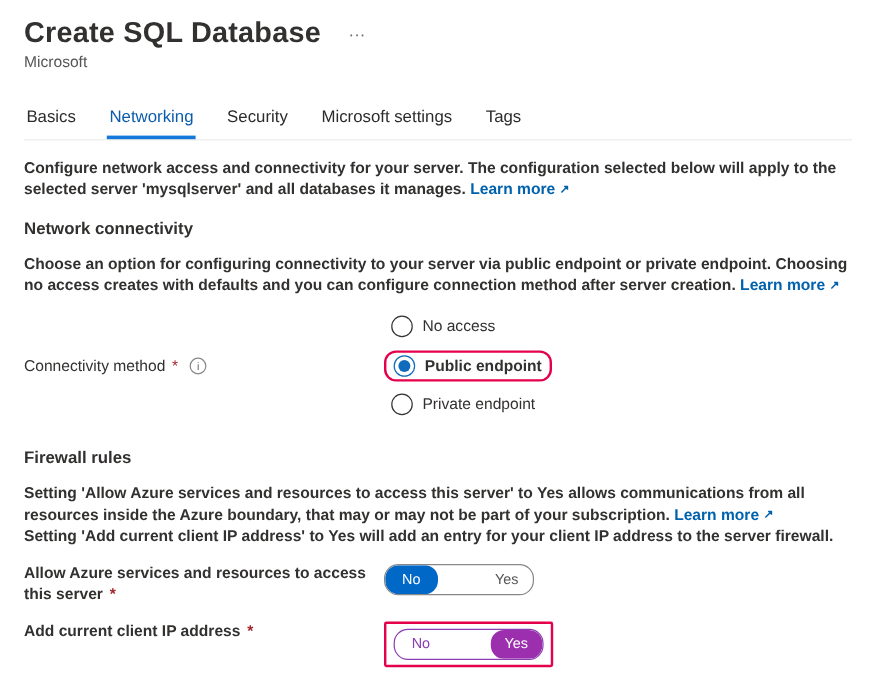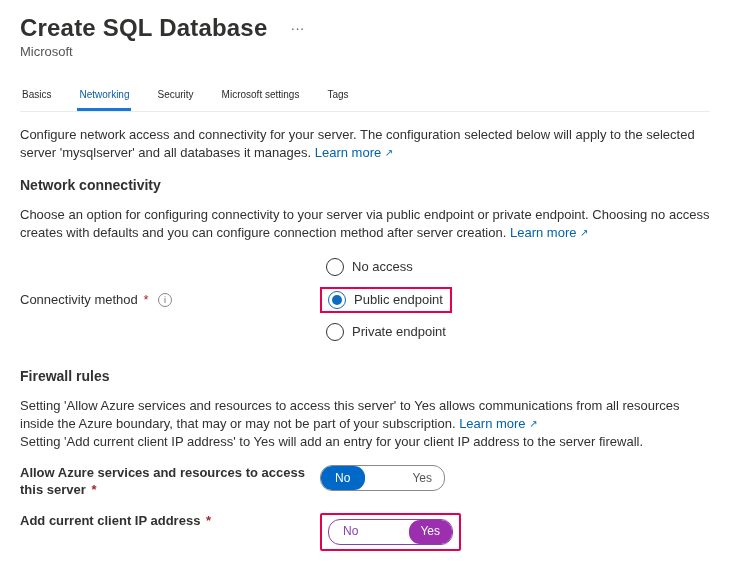--- a/index.html
+++ b/index.html
@@ -9,42 +9,42 @@
       background: #fff;
       padding: 14px 20px;
       width: 730px;
       font-size: 13px;
     }
     .header-row { display: flex; align-items: center; gap: 19px; }
     .title { font-size: 24px; font-weight: 600; letter-spacing: 0.2px; }
     .ellipsis { color: #666; padding-left: 4px; font-size: 14px; }
     .publisher { color: #555; font-size: 13px; margin-top: 2px; }
     .tabs { display: flex; gap: 24px; margin-top: 24px; border-bottom: 1px solid #edebe9; }
-    .tab { padding: 6px 2px 8px; font-size: 10px; color: #2b2b2b; cursor: pointer; border-bottom: 3px solid transparent; }
+    .tab { padding: 6px 2px 8px; font-size: 14px; color: #2b2b2b; cursor: pointer; border-bottom: 3px solid transparent; }
     .tab.active { color: #0b5cab; border-bottom: 3px solid #1479da; }
     .body { padding-top: 14px; line-height: 1.4; }
-    .desc { margin-bottom: 14px; }
+    .desc { margin-bottom: 14px; font-weight: bold; }
     a.learn { color: #0062ad; text-decoration: none; }
     .ext-icon { font-size: 10px; vertical-align: 1px; }
     h3.section { font-size: 14px; font-weight: 600; margin: 10px 0 10px; }
     .form-row { display: flex; align-items: center; margin-top: 8px; }
     .form-label { width: 300px; font-size: 13px; }
     .required { color: #a4262c; margin-left: 2px; }
     .info-icon {
       display:inline-flex; align-items:center; justify-content:center;
       width:14px; height:14px; border:1px solid #888; border-radius:50%;
       color:#666; font-size:9px; margin-left:6px; vertical-align:middle;
     }
     .radio-group { display:flex; flex-direction:column; gap:8px; }
     .radio-option { display:flex; align-items:center; gap:8px; cursor:pointer; padding:2px 6px; }
     .radio-outer { width:18px; height:18px; border:1px solid #333; border-radius:50%; display:flex; align-items:center; justify-content:center; flex:none; }
     .radio-option.selected .radio-outer { border-color:#0f6cbd; }
     .radio-inner { width:10px; height:10px; border-radius:50%; background:#0f6cbd; display:none; }
     .radio-option.selected .radio-inner { display:block; }
-    .highlight-box { border:2px solid #e5004b; border-radius:0; }
+    .highlight-box { border:2px solid #e5004b; border-radius:10px;font-weight:bold; }
     .firewall-section { margin-top: 24px; }
     .firewall-row { display:flex; align-items:flex-start; margin-top:14px; }
     .firewall-label { width:300px; font-size:13px; line-height:1.3;font-weight:bold; }
     .toggle-wrap { display:inline-block; }
     .toggle-wrap.highlight { border:2px solid #e5004b; padding:4px 6px; border-radius:2px; }
     .pill-toggle {
       display:flex; width:125px; height:26px; border:1px solid #8a8886; border-radius:12px; overflow:hidden;
       cursor:pointer; font-size:12px;gap:36px;
     }
     .pill-half { flex:1; display:flex; align-items:center; justify-content:center; }

